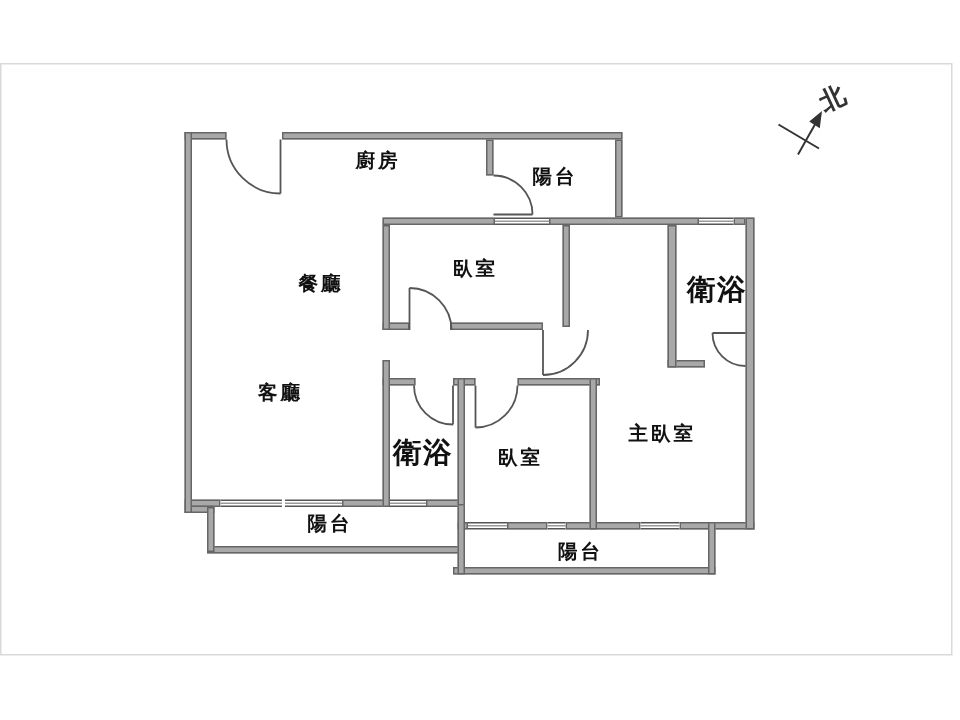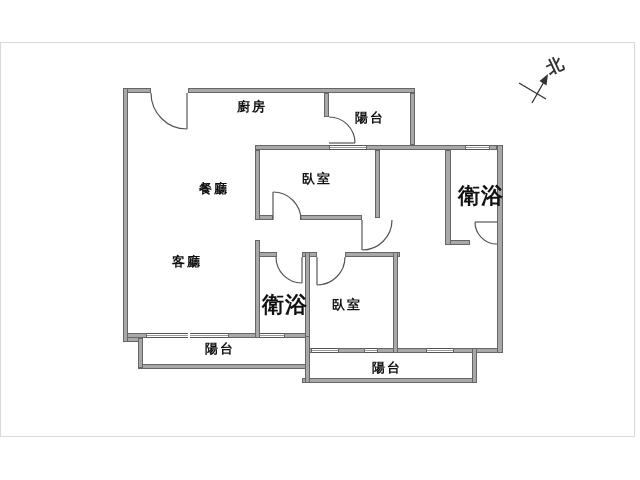--- a/index.html
+++ b/index.html
@@ -3,21 +3,21 @@
 <meta charset="utf-8">
 <style>
   html,body{margin:0;padding:0;background:#fff;}
   .stage{position:relative;width:640px;height:480px;background:var(--background,#fff);overflow:hidden;
          font-family:"Liberation Sans","DejaVu Sans",sans-serif;}
   .panel{position:absolute;left:0;top:42px;width:635px;height:395px;border:1px solid var(--panel_border,#dcdcdc);box-sizing:border-box;}
   .wall{position:absolute;background:var(--wall_fill,#a8a8a8);border:1px solid var(--wall_outline,#666);box-sizing:border-box;}
   .window{position:absolute;height:5px;background:#fff;border-top:1px solid var(--line_color,#555);border-bottom:1px solid var(--line_color,#555);box-sizing:border-box;}
   .window::after{content:"";position:absolute;left:0;right:0;top:1px;height:1px;background:var(--line_color,#555);opacity:.6;}
   .room-label{position:absolute;color:var(--label_color,#111);font-weight:bold;font-size:13px;letter-spacing:2px;white-space:nowrap;line-height:1;}
-  .room-label.small{font-size:22px;letter-spacing:1px;}
+  .room-label.small{font-size:19px;letter-spacing:1px;font-family:Liberation Mono, monospace;}
   .watermark{position:absolute;left:150px;top:211px;font-size:47px;font-weight:bold;letter-spacing:10px;
              color:var(--watermark_color,#9e9e9e);opacity:.85;white-space:nowrap;line-height:1;z-index:5;}
   .room-label{z-index:6;}
   svg.overlay{position:absolute;left:0;top:0;z-index:4;}
 </style>
 </head>
 <body>
 
 <div class="stage">
 
@@ -109,16 +109,17 @@
 
 
   <div class="room-label" style="left:237px;top:100px">廚房</div>
   <div class="room-label" style="left:355px;top:111px">陽台</div>
   <div class="room-label" style="left:302px;top:172px">臥室</div>
   <div class="room-label small" style="left:458px;top:185px">衛浴</div>
   <div class="room-label" style="left:199px;top:182px">餐廳</div>
   <div class="room-label" style="left:172px;top:255px">客廳</div>
   <div class="room-label small" style="left:262px;top:294px">衛浴</div>
   <div class="room-label" style="left:332px;top:298px">臥室</div>
+  <div class="room-label" style="left:419px;top:282px">主臥室</div>
   <div class="room-label" style="left:205px;top:342px">陽台</div>
   <div class="room-label" style="left:372px;top:361px">陽台</div>
 
 </div>
 
 </body></html>

